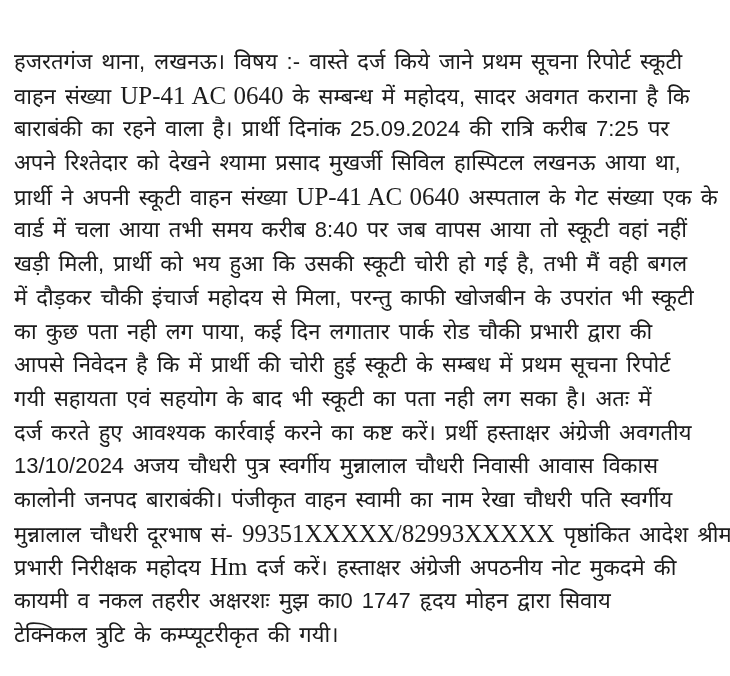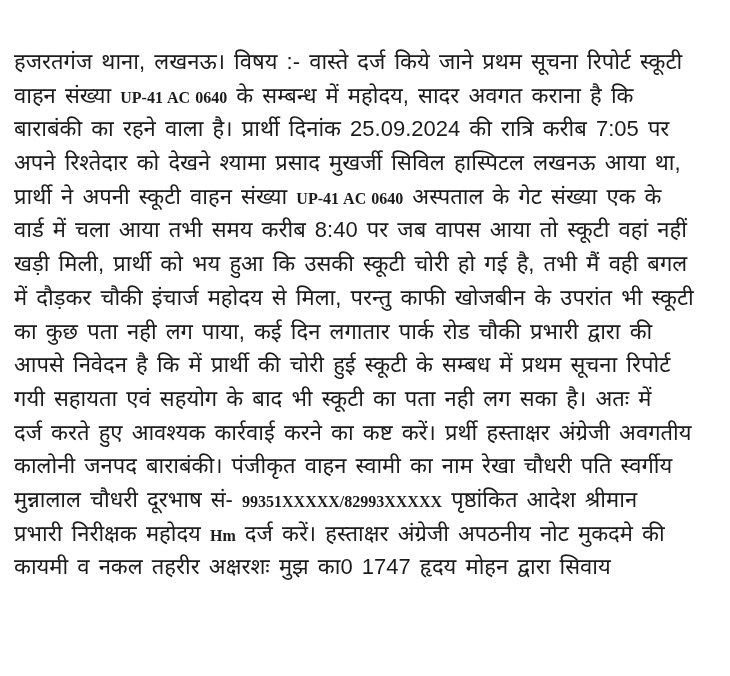--- a/index.html
+++ b/index.html
@@ -28,38 +28,39 @@
     color: #1c1c1c;
     white-space: nowrap;
     word-spacing: 3px;
     text-align: left;
   }
   .line .deva {
     font-family: "Liberation Sans", "DejaVu Sans", sans-serif;
   }
   .line .latin {
     font-family: "Liberation Serif", "DejaVu Serif", serif;
-    font-size: 16px;
+    font-size: 25px;
     word-spacing: 1px;
-    font-weight: bold;
   }
 </style>
 </head>
 <body>
 
 <div class="page">
     <div class="line"><span class="deva">हजरतगंज थाना, लखनऊ। विषय :- वास्ते दर्ज किये जाने प्रथम सूचना रिपोर्ट स्कूटी</span></div>
     <div class="line"><span class="deva">वाहन संख्या </span><span class="latin">UP-41 AC 0640</span><span class="deva"> के सम्बन्ध में महोदय, सादर अवगत कराना है कि</span></div>
-    <div class="line"><span class="deva">बाराबंकी का रहने वाला है। प्रार्थी दिनांक 25.09.2024 की रात्रि करीब 7:05 पर</span></div>
+    <div class="line"><span class="deva">बाराबंकी का रहने वाला है। प्रार्थी दिनांक 25.09.2024 की रात्रि करीब 7:25 पर</span></div>
     <div class="line"><span class="deva">अपने रिश्तेदार को देखने श्यामा प्रसाद मुखर्जी सिविल हास्पिटल लखनऊ आया था,</span></div>
     <div class="line"><span class="deva">प्रार्थी ने अपनी स्कूटी वाहन संख्या </span><span class="latin">UP-41 AC 0640</span><span class="deva"> अस्पताल के गेट संख्या एक के</span></div>
     <div class="line"><span class="deva">वार्ड में चला आया तभी समय करीब 8:40 पर जब वापस आया तो स्कूटी वहां नहीं</span></div>
     <div class="line"><span class="deva">खड़ी मिली, प्रार्थी को भय हुआ कि उसकी स्कूटी चोरी हो गई है, तभी मैं वही बगल</span></div>
     <div class="line"><span class="deva">में दौड़कर चौकी इंचार्ज महोदय से मिला, परन्तु काफी खोजबीन के उपरांत भी स्कूटी</span></div>
     <div class="line"><span class="deva">का कुछ पता नही लग पाया, कई दिन लगातार पार्क रोड चौकी प्रभारी द्वारा की</span></div>
     <div class="line"><span class="deva">आपसे निवेदन है कि में प्रार्थी की चोरी हुई स्कूटी के सम्बध में प्रथम सूचना रिपोर्ट</span></div>
     <div class="line"><span class="deva">गयी सहायता एवं सहयोग के बाद भी स्कूटी का पता नही लग सका है। अतः में</span></div>
     <div class="line"><span class="deva">दर्ज करते हुए आवश्यक कार्रवाई करने का कष्ट करें। प्रर्थी हस्ताक्षर अंग्रेजी अवगतीय</span></div>
+    <div class="line"><span class="deva">13/10/2024 अजय चौधरी पुत्र स्वर्गीय मुन्नालाल चौधरी निवासी आवास विकास</span></div>
     <div class="line"><span class="deva">कालोनी जनपद बाराबंकी। पंजीकृत वाहन स्वामी का नाम रेखा चौधरी पति स्वर्गीय</span></div>
     <div class="line"><span class="deva">मुन्नालाल चौधरी दूरभाष सं- </span><span class="latin">99351XXXXX/82993XXXXX</span><span class="deva"> पृष्ठांकित आदेश श्रीमान</span></div>
     <div class="line"><span class="deva">प्रभारी निरीक्षक महोदय </span><span class="latin">Hm</span><span class="deva"> दर्ज करें। हस्ताक्षर अंग्रेजी अपठनीय नोट मुकदमे की</span></div>
     <div class="line"><span class="deva">कायमी व नकल तहरीर अक्षरशः मुझ का0 1747 हृदय मोहन द्वारा सिवाय</span></div>
+    <div class="line"><span class="deva">टेक्निकल त्रुटि के कम्प्यूटरीकृत की गयी।</span></div>
   </div>
 
 </body></html>

